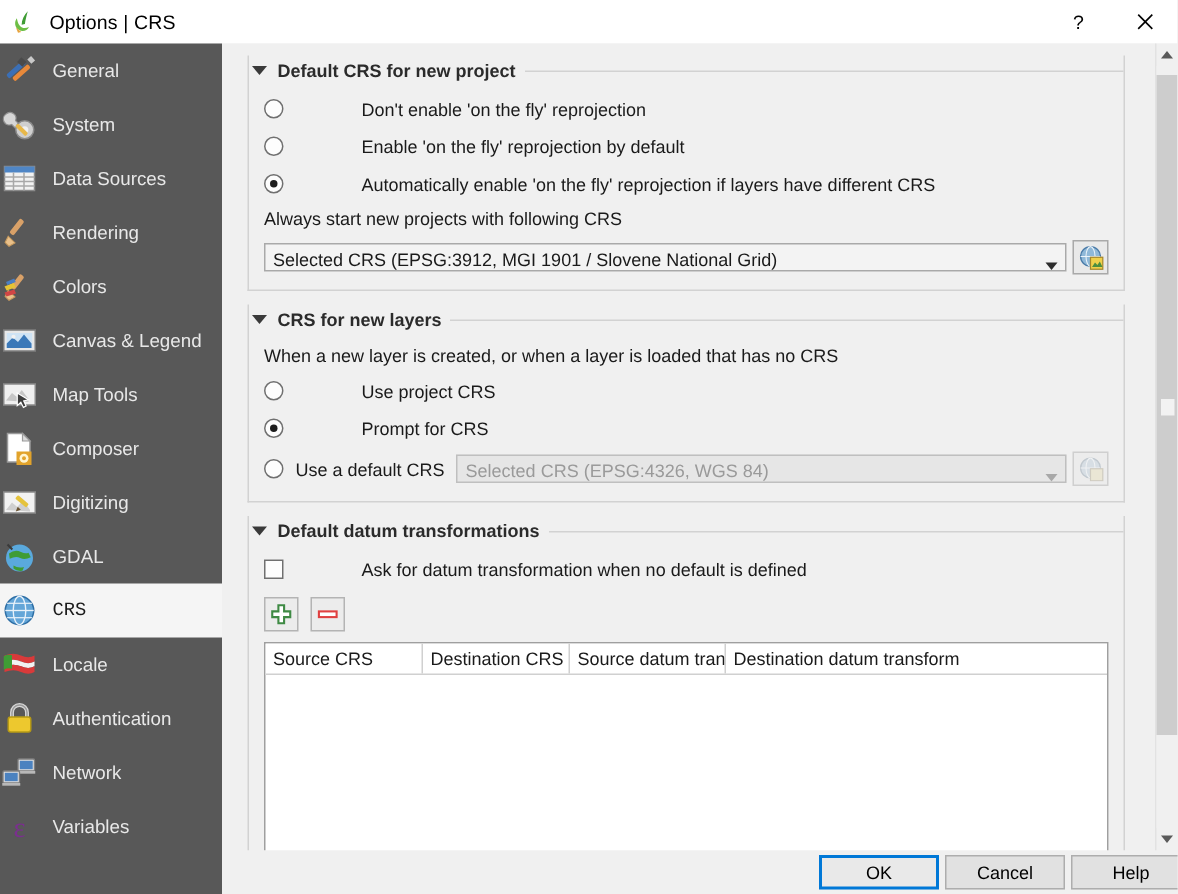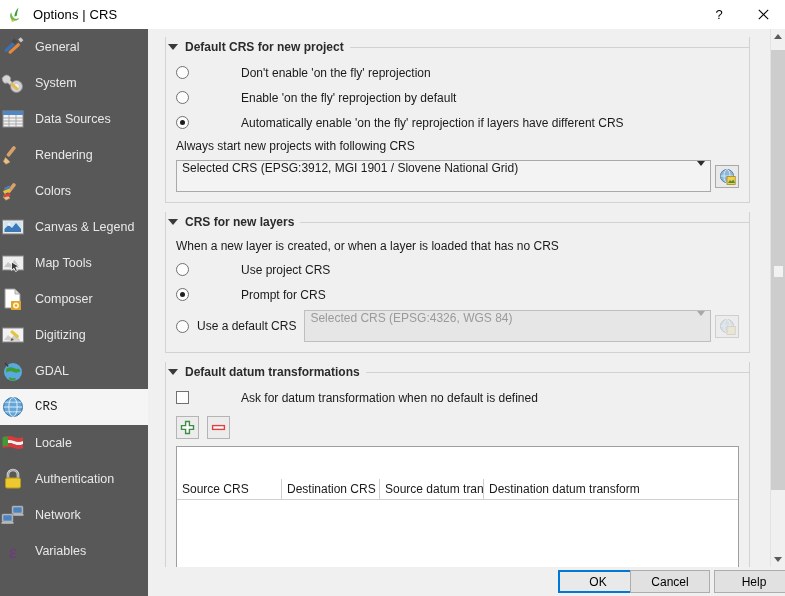--- a/index.html
+++ b/index.html
@@ -198,25 +198,25 @@
   }
 
   
   .combo-row {
     display: flex;
     align-items: center;
     margin-top: 3px;
   }
   .combo {
     flex: 1 1 auto;
-    height: 32px;
+    height: 19px;
     border: 1px solid #a9a9a9;
     background: #f3f3f3;
     display: flex;
-    align-items: flex-start;
+    align-items: flex-end;
     box-sizing: border-box;
     min-width: 0;
   }
   .combo .combo-text {
     flex: 1 1 auto;
     padding-left: 5px;
     font-size: 12px;
     color: #1a1a1a;
     white-space: nowrap;
     overflow: hidden;
@@ -283,21 +283,20 @@
     background: #ffffff;
     height: 152px;
     box-sizing: border-box;
     overflow: hidden;
   }
   .tbl-head {
     display: flex;
     height: 20px;
     border-bottom: 1px solid #d0d0d0;
     background: #ffffff;
-    margin-top: 32px;
   }
   .th {
     font-size: 12px;
     color: #1a1a1a;
     padding-left: 5px;
     display: flex;
     align-items: center;
     border-right: 1px solid #d0d0d0;
     box-sizing: border-box;
     white-space: nowrap;
@@ -375,21 +374,21 @@
     color: #000;
     display: flex;
     align-items: center;
     justify-content: center;
     font-family: "Liberation Sans", sans-serif;
   }
   .btn.default {
     border: 2px solid #0078d7;
     background: #e9e9e9;
   }
-  #btn-ok { left: 398px; width: 80px; margin-left: 12px; }
+  #btn-ok { left: 398px; width: 80px; }
   #btn-cancel { left: 482px; width: 80px; }
   #btn-help { left: 566px; width: 80px; }
 
   .sb-bottom-fill {
     position: absolute;
     left: 0; top: 567px;
     width: 148px; height: 29px;
     background: #585858;
   }
 </style>

